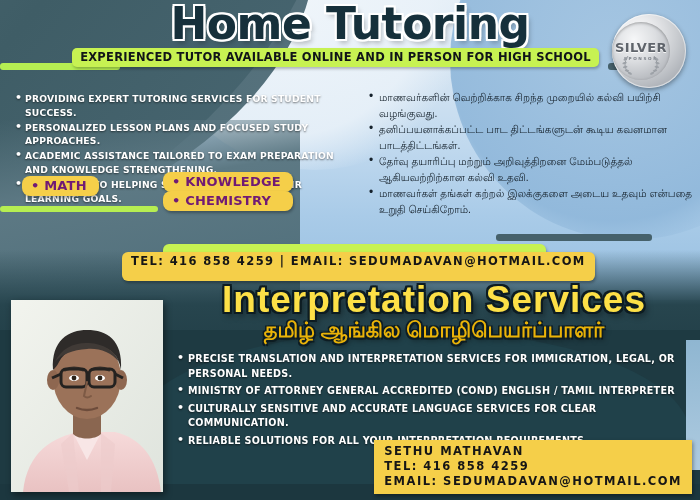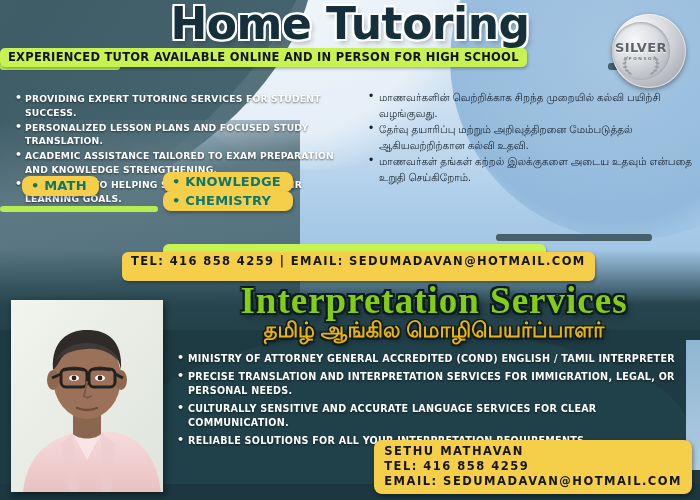--- a/index.html
+++ b/index.html
@@ -108,21 +108,21 @@
     text-shadow:
       -2px -2px 0 #fff, 2px -2px 0 #fff, -2px 2px 0 #fff, 2px 2px 0 #fff,
       0 -2px 0 #fff, 0 2px 0 #fff, -2px 0 0 #fff, 2px 0 0 #fff,
       3px 4px 5px rgba(0,0,0,.25);
     white-space:nowrap;
   }
 
   
   .banner-wrap {
     position:absolute; left:0; top:47px; width:671px;
-    text-align:left;
+    text-align:center;
   }
   .banner-line {
     display:inline-block;
     background:#c7f252;
     color:#101418;
     font-size:11.5px; font-weight:bold;
     letter-spacing:.25px;
     padding:2px 8px 3px;
     border-radius:5px;
     margin-bottom:1px;
@@ -200,21 +200,21 @@
     content:"•";
     position:absolute; left:1px; top:-1px;
     font-size:12px;
   }
 
   
   .tags-a { position:absolute; left:22px; top:176px; }
   .tags-b { position:absolute; left:163px; top:172px; }
   .tag {
     background:#f5cf49;
-    color:#0f766e;
+    color:#701a75;
     font-size:13px; font-weight:bold;
     letter-spacing:.2px;
     padding:2px 12px 3px 9px;
     border-radius:8px;
     display:inline-block;
     font-family:"DejaVu Sans", sans-serif;
     box-shadow:1px 2px 3px rgba(0,0,0,.3);
     white-space:nowrap;
   }
   .tag + .tag { margin-top:-1px; }
@@ -256,22 +256,22 @@
     overflow:hidden;
   }
   .photo-svg { display:block; width:152px; height:192px; }
 
   
   .sec2-title {
     position:absolute; left:170px; top:279px;
     width:528px; text-align:center;
     font-size:37px; font-weight:bold;
     letter-spacing:1px;
-    color:#84cc16;
-    font-family:Liberation Serif, serif;
+    color:#fde047;
+    font-family:Liberation Sans, sans-serif;
     text-shadow:
       -2px -2px 0 #0d1c22, 2px -2px 0 #0d1c22, -2px 2px 0 #0d1c22, 2px 2px 0 #0d1c22,
       0 -2px 0 #0d1c22, 0 2px 0 #0d1c22, -2px 0 0 #0d1c22, 2px 0 0 #0d1c22,
       3px 4px 6px rgba(0,0,0,.5);
     white-space:nowrap;
   }
   .sec2-sub {
     position:absolute; left:170px; top:318px;
     width:528px; text-align:center;
     font-size:21px; font-weight:bold;
@@ -300,21 +300,21 @@
   .bul2::before {
     content:"•";
     position:absolute; left:1px; top:-1px;
     font-size:11px;
   }
 
   
   .footer-card {
     position:absolute; right:8px; bottom:6px;
     background:#f5cf49;
-    border-radius:8px;
+    border-radius:0;
     padding:4px 10px 5px;
     box-shadow:1px 2px 4px rgba(0,0,0,.4);
   }
   .footer-line {
     color:#161616;
     font-size:11.5px; font-weight:bold;
     letter-spacing:1.5px;
     line-height:15px;
     font-family:"DejaVu Sans", sans-serif;
     white-space:nowrap;
@@ -370,27 +370,28 @@
           <ellipse cx="40.2" cy="51.3" rx="2.3" ry="1.1" transform="rotate(-28 40.2 51.3)"></ellipse>
         </g>
       </svg>
       <div class="silver-word">SILVER</div>
       <div class="silver-sub">SPONSOR</div>
     </div>
   </div>
 
   <div class="list-en">
     <div class="bul">PROVIDING EXPERT TUTORING SERVICES FOR STUDENT SUCCESS.</div>
-    <div class="bul">PERSONALIZED LESSON PLANS AND FOCUSED STUDY TRANSLATION.</div>
+    <div class="bul">PERSONALIZED LESSON PLANS AND FOCUSED STUDY APPROACHES.</div>
     <div class="bul">ACADEMIC ASSISTANCE TAILORED TO EXAM PREPARATION AND KNOWLEDGE STRENGTHENING.</div>
     <div class="bul">COMMITTED TO HELPING STUDENTS ACHIEVE THEIR LEARNING GOALS.</div>
   </div>
 
   <div class="list-ta">
     <div class="bul-ta">மாணவர்களின் வெற்றிக்காக சிறந்த முறையில் கல்வி பயிற்சி வழங்குவது.</div>
+    <div class="bul-ta">தனிப்பயனாக்கப்பட்ட பாட திட்டங்களுடன் கூடிய கவனமான பாடத்திட்டங்கள்.</div>
     <div class="bul-ta">தேர்வு தயாரிப்பு மற்றும் அறிவுத்திறனை மேம்படுத்தல் ஆகியவற்றிற்கான கல்வி உதவி.</div>
     <div class="bul-ta">மாணவர்கள் தங்கள் கற்றல் இலக்குகளை அடைய உதவும் என்பதை உறுதி செய்கிறோம்.</div>
   </div>
 
   <div class="tags-a">
     <span class="tag tag-row">• MATH</span>
   </div>
   <div class="tags-b">
     <span class="tag tag-row">• KNOWLEDGE</span>
     <span class="tag tag-row">• CHEMISTRY</span>
@@ -448,22 +449,22 @@
       <path d="M76 82 L73 96 Q76 99 80 96" stroke="#7d5a45" stroke-width="2" fill="none" stroke-linecap="round"></path>
 
       <path d="M66 108 Q76 112 86 108" stroke="#6d4c3b" stroke-width="2.4" fill="none" stroke-linecap="round"></path>
     </svg>
   </div>
 
   <div class="sec2-title">Interpretation  Services</div>
   <div class="sec2-sub">தமிழ் ஆங்கில மொழிபெயர்ப்பாளர்</div>
 
   <div class="list-sec2">
+    <div class="bul2">PRECISE TRANSLATION AND INTERPRETATION SERVICES FOR IMMIGRATION, LEGAL, OR PERSONAL NEEDS.</div>
     <div class="bul2">MINISTRY OF ATTORNEY GENERAL ACCREDITED (COND) ENGLISH / TAMIL INTERPRETER</div>
-    <div class="bul2">PRECISE TRANSLATION AND INTERPRETATION SERVICES FOR IMMIGRATION, LEGAL, OR PERSONAL NEEDS.</div>
     <div class="bul2">CULTURALLY SENSITIVE AND ACCURATE LANGUAGE SERVICES FOR CLEAR COMMUNICATION.</div>
     <div class="bul2">RELIABLE SOLUTIONS FOR ALL YOUR INTERPRETATION REQUIREMENTS.</div>
   </div>
 
   <div class="footer-card">
     <div class="footer-line">SETHU MATHAVAN</div>
     <div class="footer-line">TEL: 416 858 4259</div>
     <div class="footer-line">EMAIL: SEDUMADAVAN@HOTMAIL.COM</div>
   </div>
 

